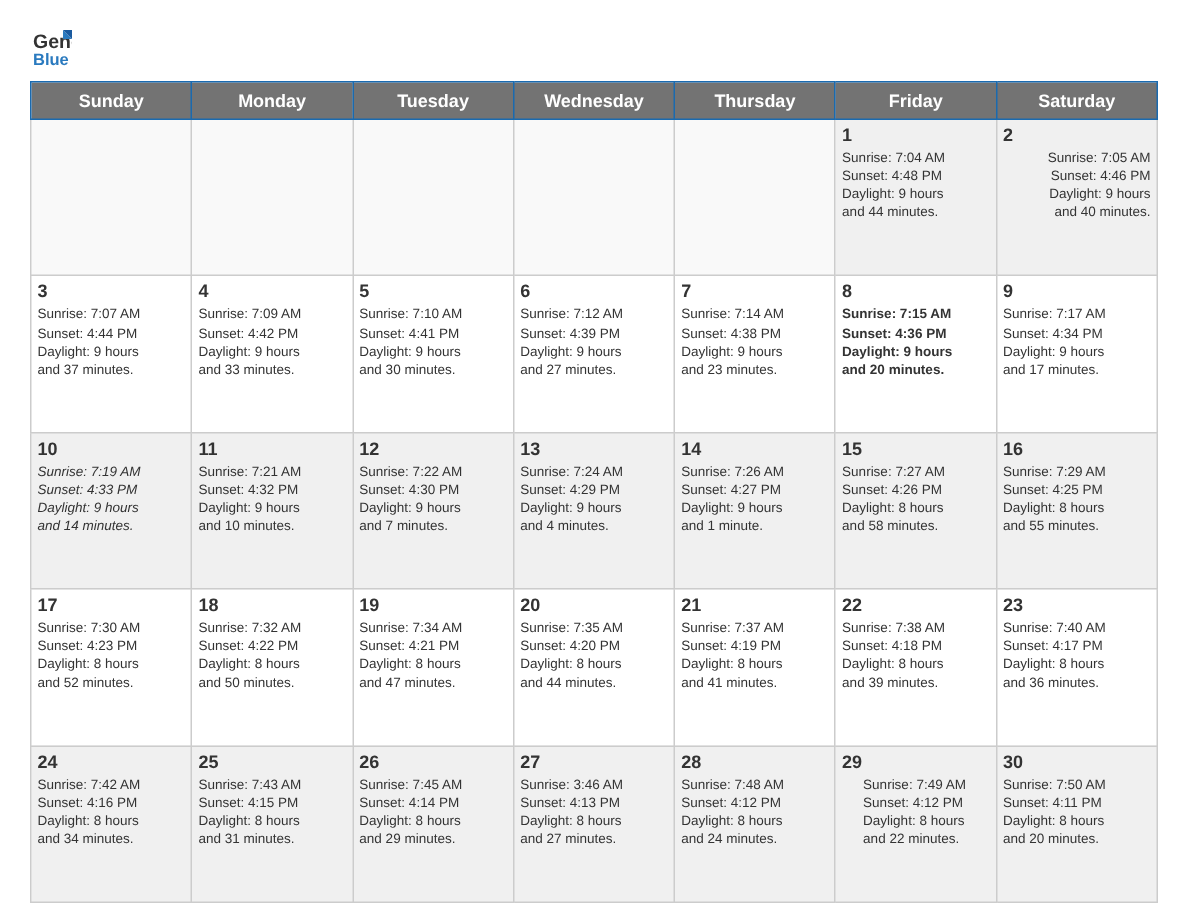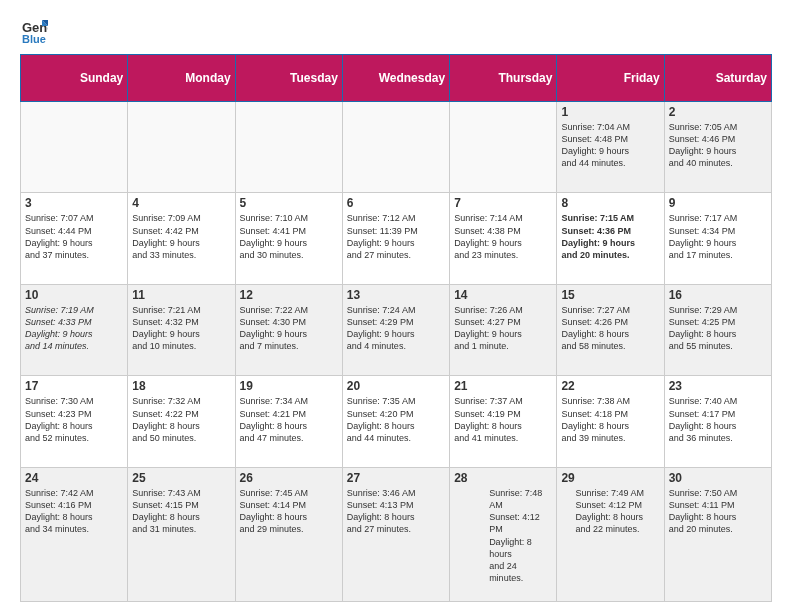--- a/index.html
+++ b/index.html
@@ -47,26 +47,26 @@
       margin-top: 2px;
     }
     .calendar {
       flex: 1;
       border: 1px solid #ccc;
       border-collapse: collapse;
       width: 100%;
       table-layout: fixed;
     }
     .calendar th {
-      background-color: #be185d;
+      background-color: #737373;
       color: #fff;
       font-size: 12px;
       font-weight: bold;
-      padding: 16px 4px;
-      text-align: right;
+      padding: 5px 4px;
+      text-align: center;
       border: 1px solid #1a6aaf;
     }
     .calendar td {
       border: 1px solid #ccc;
       vertical-align: top;
       padding: 3px 4px;
       font-size: 9.5px;
       color: #333;
       height: 82px;
       background: #fff;
@@ -133,21 +133,21 @@
           <td class="empty"></td>
           <td class="shaded">
             <div class="day-num">1</div>
             <div class="day-info" style="white-space: pre-line;">Sunrise: 7:04 AM
 Sunset: 4:48 PM
 Daylight: 9 hours
 and 44 minutes.</div>
           </td>
           <td class="shaded">
             <div class="day-num">2</div>
-            <div class="day-info" style="white-space: pre-line;">Sunrise: 7:05 AM
+            <div class="day-info" style="white-space: pre-line; text-align: right;">Sunrise: 7:05 AM
 Sunset: 4:46 PM
 Daylight: 9 hours
 and 40 minutes.</div>
           </td>
         </tr>
         <tr>
           <td>
             <div class="day-num">3</div>
             <div class="day-info" style="white-space: pre-line;">Sunrise: 7:07 AM
 Sunset: 4:44 PM
@@ -164,21 +164,21 @@
           <td>
             <div class="day-num">5</div>
             <div class="day-info" style="white-space: pre-line;">Sunrise: 7:10 AM
 Sunset: 4:41 PM
 Daylight: 9 hours
 and 30 minutes.</div>
           </td>
           <td>
             <div class="day-num">6</div>
             <div class="day-info" style="white-space: pre-line;">Sunrise: 7:12 AM
-Sunset: 11:39 PM
+Sunset: 4:39 PM
 Daylight: 9 hours
 and 27 minutes.</div>
           </td>
           <td>
             <div class="day-num">7</div>
             <div class="day-info" style="white-space: pre-line;">Sunrise: 7:14 AM
 Sunset: 4:38 PM
 Daylight: 9 hours
 and 23 minutes.</div>
           </td>
@@ -323,21 +323,21 @@
           </td>
           <td class="shaded">
             <div class="day-num">27</div>
             <div class="day-info" style="white-space: pre-line;">Sunrise: 3:46 AM
 Sunset: 4:13 PM
 Daylight: 8 hours
 and 27 minutes.</div>
           </td>
           <td class="shaded">
             <div class="day-num">28</div>
-            <div class="day-info" style="white-space: pre-line; margin-left: 35px;">Sunrise: 7:48 AM
+            <div class="day-info" style="white-space: pre-line;">Sunrise: 7:48 AM
 Sunset: 4:12 PM
 Daylight: 8 hours
 and 24 minutes.</div>
           </td>
           <td class="shaded">
             <div class="day-num">29</div>
             <div class="day-info" style="white-space: pre-line; margin-left: 14px;">Sunrise: 7:49 AM
 Sunset: 4:12 PM
 Daylight: 8 hours
 and 22 minutes.</div>

